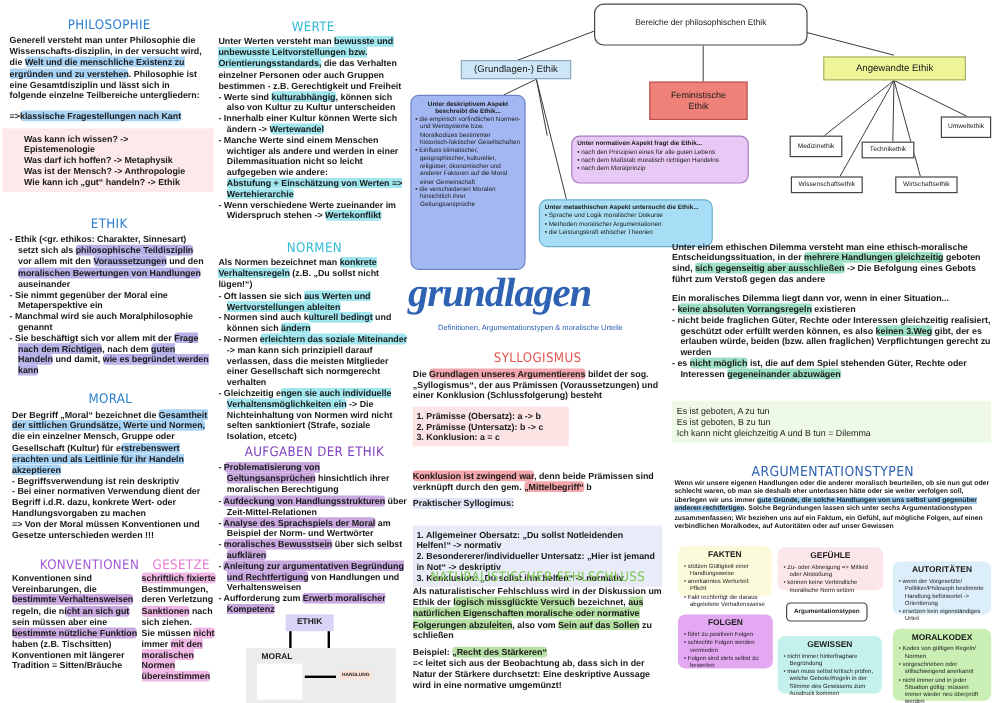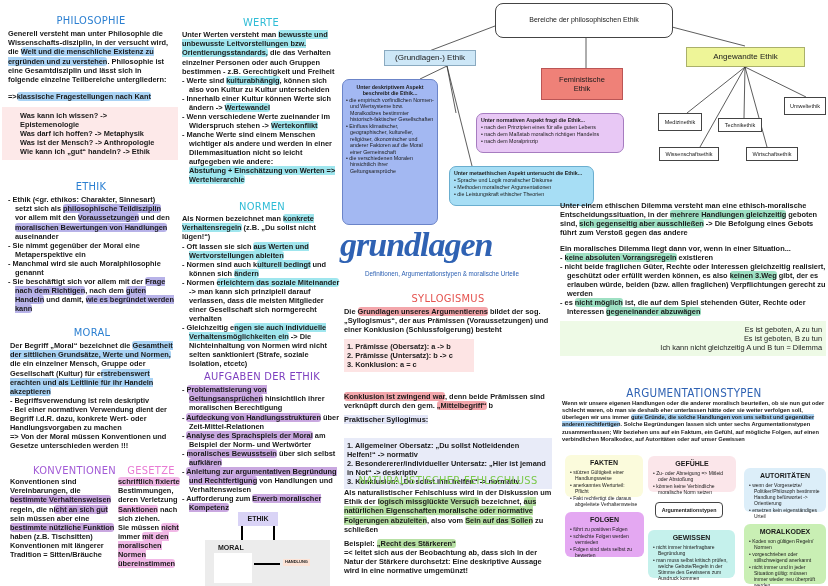--- a/index.html
+++ b/index.html
@@ -72,22 +72,22 @@
   <p><span class="hl-pink">schriftlich fixierte</span><span> Bestimmungen, deren Verletzung </span><span class="hl-pink">Sanktionen</span><span> nach sich ziehen.</span></p>
   <p><span>Sie müssen </span><span class="hl-pink">nicht</span><span> immer </span><span class="hl-pink">mit den moralischen Normen übereinstimmen</span></p>
 </div>
 
 <div class="abs" style="left:182px;top:16px;width:158px">
   <div class="h" style="color:#2fbcd6">WERTE</div>
   <p style="margin-top:1px"><span>Unter Werten versteht man </span><span class="hl-cyan">bewusste und unbewusste Leitvorstellungen  bzw. Orientierungsstandards,</span><span> die das Verhalten einzelner Personen oder auch Gruppen bestimmen - z.B. Gerechtigkeit und Freiheit</span></p>
   <ul class="dash">
     <li><span>Werte sind </span><span class="hl-cyan">kulturabhängig</span><span>, können sich also von Kultur zu Kultur unterscheiden</span></li>
     <li><span>Innerhalb einer Kultur können Werte sich ändern -&gt; </span><span class="hl-cyan">Wertewandel</span></li>
+    <li><span>Manche Werte sind einem Menschen wichtiger als andere und werden in einer Dilemmasituation nicht so leicht aufgegeben wie andere:</span><br><span class="hl-cyan">Abstufung + Einschätzung von Werten =&gt; Wertehierarchie</span></li>
     <li><span>Wenn verschiedene Werte zueinander im Widerspruch stehen -&gt; </span><span class="hl-cyan">Wertekonflikt</span></li>
-    <li><span>Manche Werte sind einem Menschen wichtiger als andere und werden in einer Dilemmasituation nicht so leicht aufgegeben wie andere:</span><br><span class="hl-cyan">Abstufung + Einschätzung von Werten =&gt; Wertehierarchie</span></li>
   </ul>
 </div>
 
 <div class="abs" style="left:182px;top:200px;width:160px">
   <div class="h" style="color:#2fbcd6">NORMEN</div>
   <p style="margin-top:1px"><span>Als Normen bezeichnet man </span><span class="hl-cyan">konkrete Verhaltensregeln</span><span> (z.B. „Du sollst nicht lügen!“)</span></p>
   <ul class="dash">
     <li><span>Oft lassen sie sich </span><span class="hl-cyan">aus Werten und Wertvorstellungen ableiten</span></li>
     <li><span>Normen sind auch k</span><span class="hl-cyan">ulturell bedingt</span><span> und können sich </span><span class="hl-cyan">ändern</span></li>
     <li><span>Normen </span><span class="hl-cyan">erleichtern das soziale Miteinander</span><span> -&gt; man kann sich prinzipiell darauf verlassen, dass die meisten Mitglieder einer Gesellschaft sich normgerecht verhalten</span></li>
@@ -207,21 +207,21 @@
 </div>
 
 <div class="abs" style="left:560px;top:200px;width:266px">
   <p style="margin-top:1px"><span>Unter einem ethischen Dilemma versteht man eine ethisch-moralische Entscheidungssituation, in der </span><span class="hl-mint">mehrere Handlungen gleichzeitig</span><span> geboten sind, </span><span class="hl-mint">sich gegenseitig aber ausschließen</span><span> -&gt; Die Befolgung eines Gebots führt zum Verstoß gegen das andere</span></p>
   <p style="margin-top:7px">Ein moralisches Dilemma liegt dann vor, wenn in einer Situation...</p>
   <ul class="dash">
     <li><span class="hl-mint">keine absoluten Vorrangsregeln</span><span> existieren</span></li>
     <li><span>nicht beide fraglichen Güter, Rechte oder Interessen gleichzeitig realisiert, geschützt oder erfüllt werden können, es also </span><span class="hl-mint">keinen 3.Weg</span><span> gibt, der es erlauben würde, beiden (bzw. allen fraglichen) Verpflichtungen gerecht zu werden</span></li>
     <li><span>es </span><span class="hl-mint">nicht möglich</span><span> ist, die auf dem Spiel stehenden Güter, Rechte oder Interessen </span><span class="hl-mint">gegeneinander abzuwägen</span></li>
   </ul>
-  <div style="background:#eefae6;margin-top:5px;padding:4px;text-align:right">
+  <div style="background:#eefae6;margin-top:18px;padding:4px;text-align:left">
     <p style="font-weight:normal">Es ist geboten, A zu tun</p>
     <p style="font-weight:normal">Es ist geboten, B zu tun</p>
     <p style="font-weight:normal">Ich kann nicht gleichzeitig A und B tun = Dilemma</p>
   </div>
 </div>
 
 <div class="abs" style="left:562px;top:386px;width:264px">
   <div class="h" style="color:#2f62b3;font-size:11.5px">ARGUMENTATIONSTYPEN</div>
   <p style="font-size:5.7px;line-height:1.25"><span>Wenn wir unsere eigenen Handlungen oder die anderer moralisch beurteilen, ob sie nun gut oder schlecht waren, ob man sie deshalb eher unterlassen hätte oder sie weiter verfolgen soll, überlegen wir uns immer </span><span class="hl-blue">gute Gründe, die solche Handlungen von uns selbst und gegenüber anderen rechtfertigen</span><span>. Solche Begründungen lassen sich unter sechs Argumentationstypen zusammenfassen; Wir beziehen uns auf ein Faktum, ein Gefühl, auf mögliche Folgen, auf einen verbindlichen Moralkodex, auf Autoritäten oder auf unser Gewissen</span></p>
 </div>

